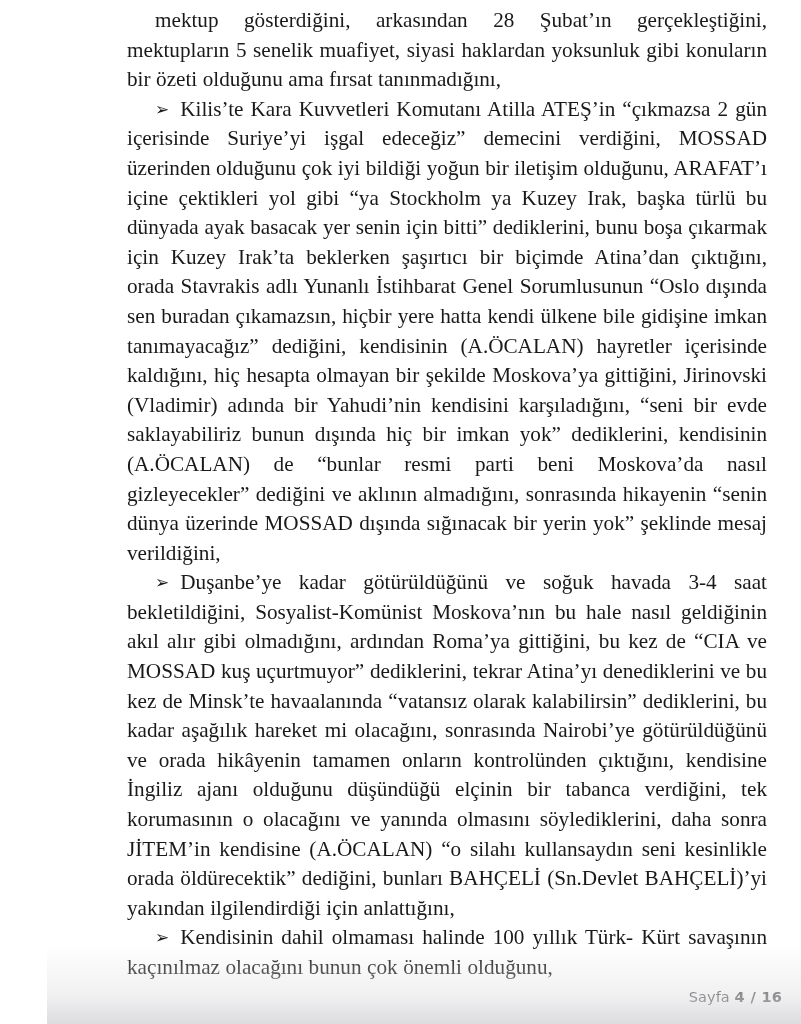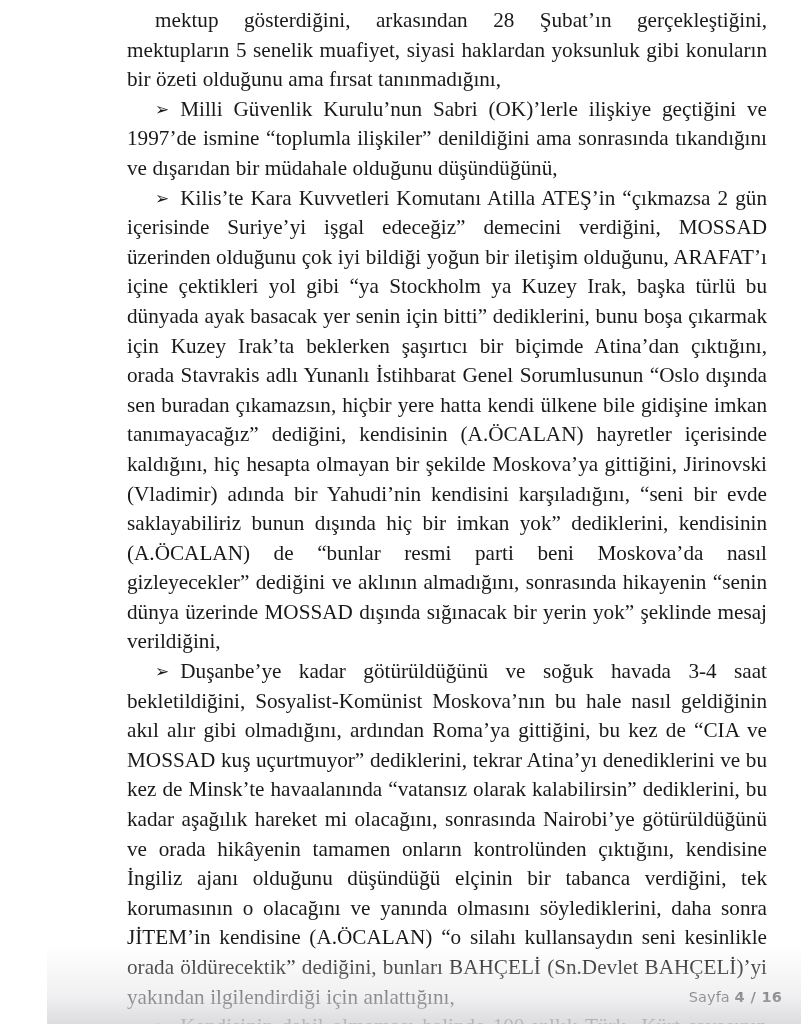--- a/index.html
+++ b/index.html
@@ -86,23 +86,20 @@
 <body>
 
 <div id="page">
 
   <div id="content">
 
     <p class="para">
       <span class="lead-space"></span><span>mektup gösterdiğini, arkasından 28 Şubat’ın gerçekleştiğini, mektupların 5 senelik muafiyet, siyasi haklardan yoksunluk gibi konuların bir özeti olduğunu ama fırsat tanınmadığını,</span>
     </p>
 
-    <p class="para">
-      <span class="lead-space"></span><span class="arrow-bullet">➢</span><span class="bullet-gap"></span><span>Milli Güvenlik Kurulu’nun Sabri (OK)’lerle ilişkiye geçtiğini ve 1997’de ismine “toplumla ilişkiler” denildiğini ama sonrasında tıkandığını ve dışarıdan bir müdahale olduğunu düşündüğünü,</span>
-    </p>
 
     <p class="para">
       <span class="lead-space"></span><span class="arrow-bullet">➢</span><span class="bullet-gap"></span><span>Kilis’te Kara Kuvvetleri Komutanı Atilla ATEŞ’in “çıkmazsa 2 gün içerisinde Suriye’yi işgal edeceğiz” demecini verdiğini, MOSSAD üzerinden olduğunu çok iyi bildiği yoğun bir iletişim olduğunu, ARAFAT’ı içine çektikleri yol gibi “ya Stockholm ya Kuzey Irak, başka türlü bu dünyada ayak basacak yer senin için bitti” dediklerini, bunu boşa çıkarmak için Kuzey Irak’ta beklerken şaşırtıcı bir biçimde Atina’dan çıktığını, orada Stavrakis adlı Yunanlı İstihbarat Genel Sorumlusunun “Oslo dışında sen buradan çıkamazsın, hiçbir yere hatta kendi ülkene bile gidişine imkan tanımayacağız” dediğini, kendisinin (A.ÖCALAN) hayretler içerisinde kaldığını, hiç hesapta olmayan bir şekilde Moskova’ya gittiğini, Jirinovski  (Vladimir) adında bir Yahudi’nin kendisini karşıladığını, “seni bir evde saklayabiliriz bunun dışında hiç bir imkan yok” dediklerini, kendisinin (A.ÖCALAN) de “bunlar resmi parti beni Moskova’da nasıl gizleyecekler” dediğini ve aklının almadığını, sonrasında hikayenin “senin dünya üzerinde MOSSAD dışında sığınacak bir yerin yok” şeklinde mesaj verildiğini,</span>
     </p>
 
     <p class="para">
       <span class="lead-space"></span><span class="arrow-bullet">➢</span><span class="bullet-gap"></span><span>Duşanbe’ye kadar götürüldüğünü ve soğuk havada 3-4 saat bekletildiğini, Sosyalist-Komünist Moskova’nın bu hale nasıl geldiğinin akıl alır gibi olmadığını, ardından Roma’ya gittiğini, bu kez de “CIA ve MOSSAD kuş uçurtmuyor” dediklerini, tekrar Atina’yı denediklerini ve bu kez de Minsk’te havaalanında “vatansız olarak kalabilirsin” dediklerini, bu kadar aşağılık hareket mi olacağını, sonrasında Nairobi’ye götürüldüğünü ve orada hikâyenin tamamen onların kontrolünden çıktığını, kendisine İngiliz ajanı olduğunu düşündüğü elçinin bir tabanca verdiğini, tek korumasının o olacağını ve yanında olmasını söylediklerini, daha sonra JİTEM’in kendisine (A.ÖCALAN) “o silahı kullansaydın seni kesinlikle orada öldürecektik” dediğini, bunları BAHÇELİ (Sn.Devlet BAHÇELİ)’yi yakından ilgilendirdiği için anlattığını,</span>
     </p>
 
     <p class="para">

